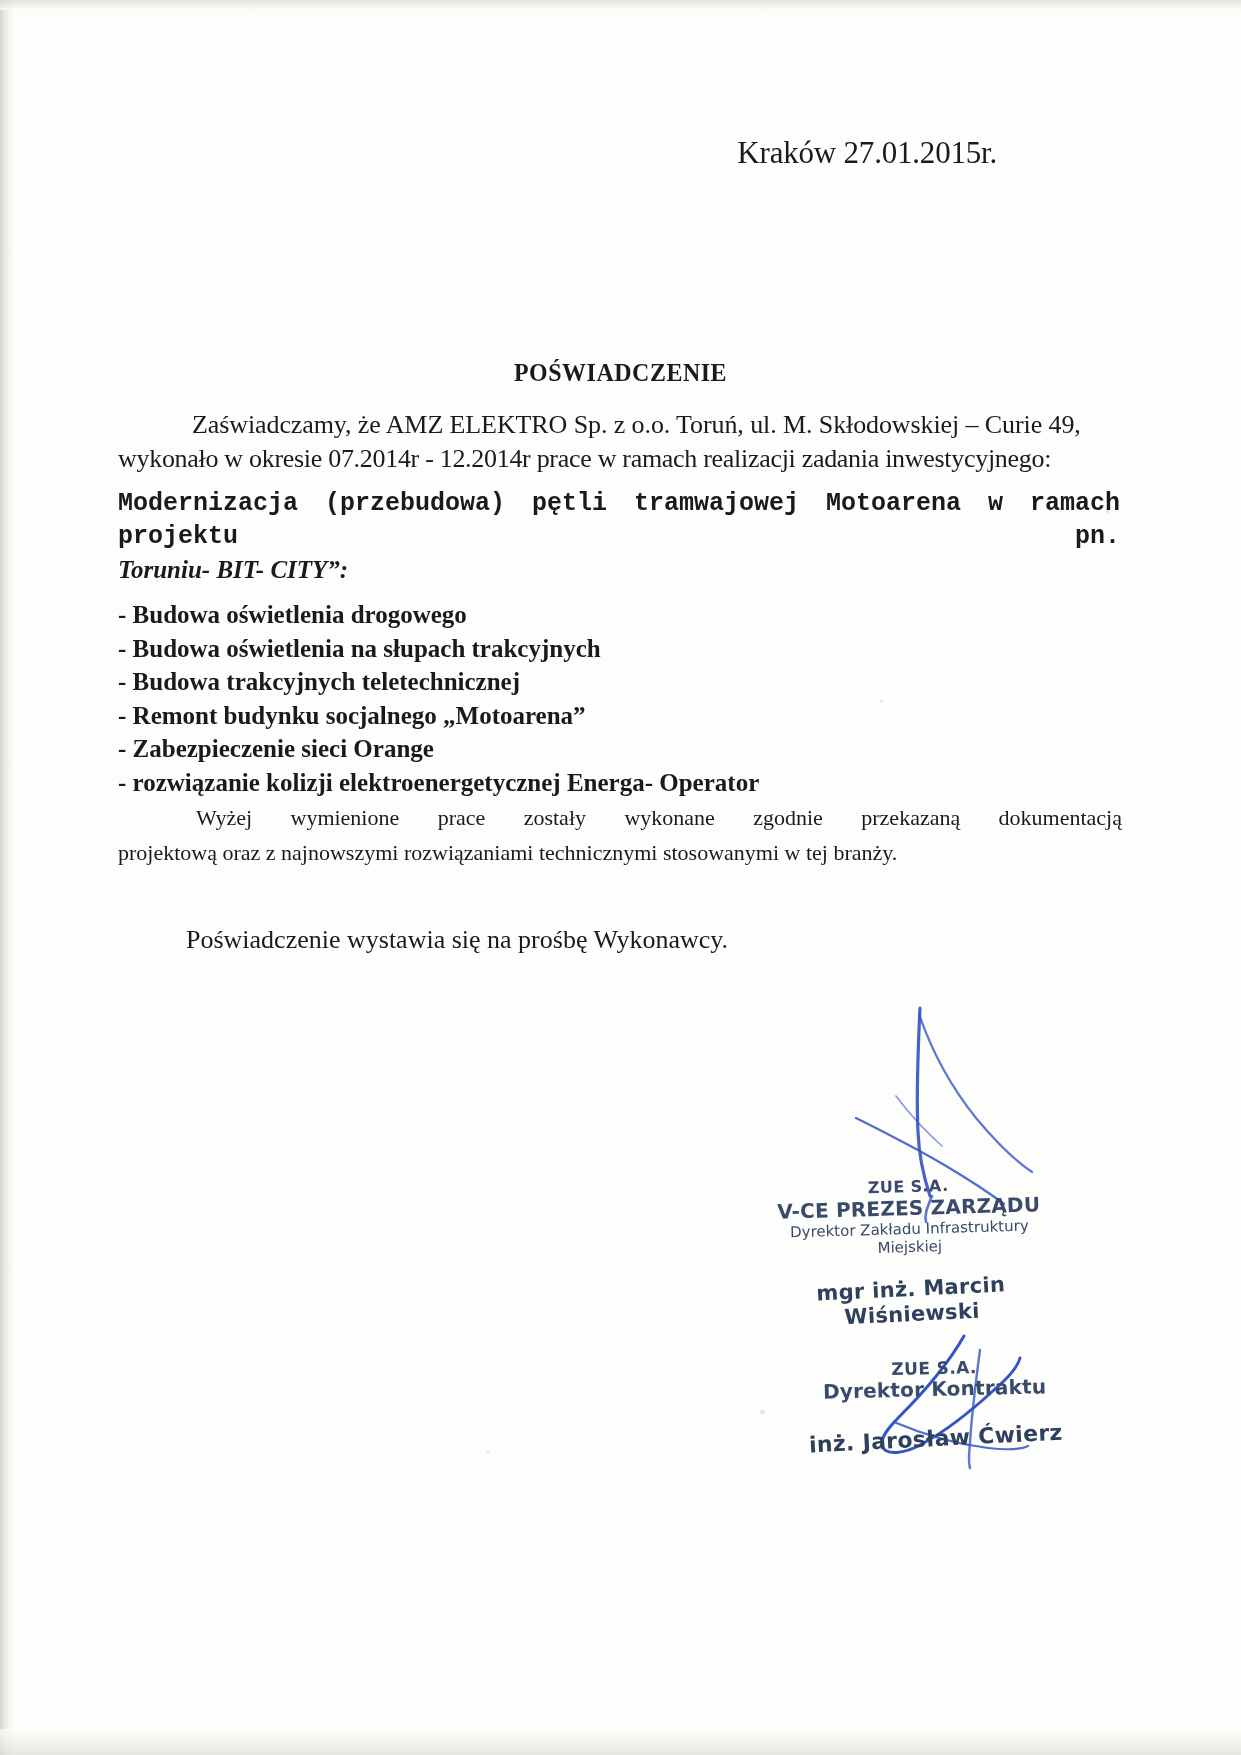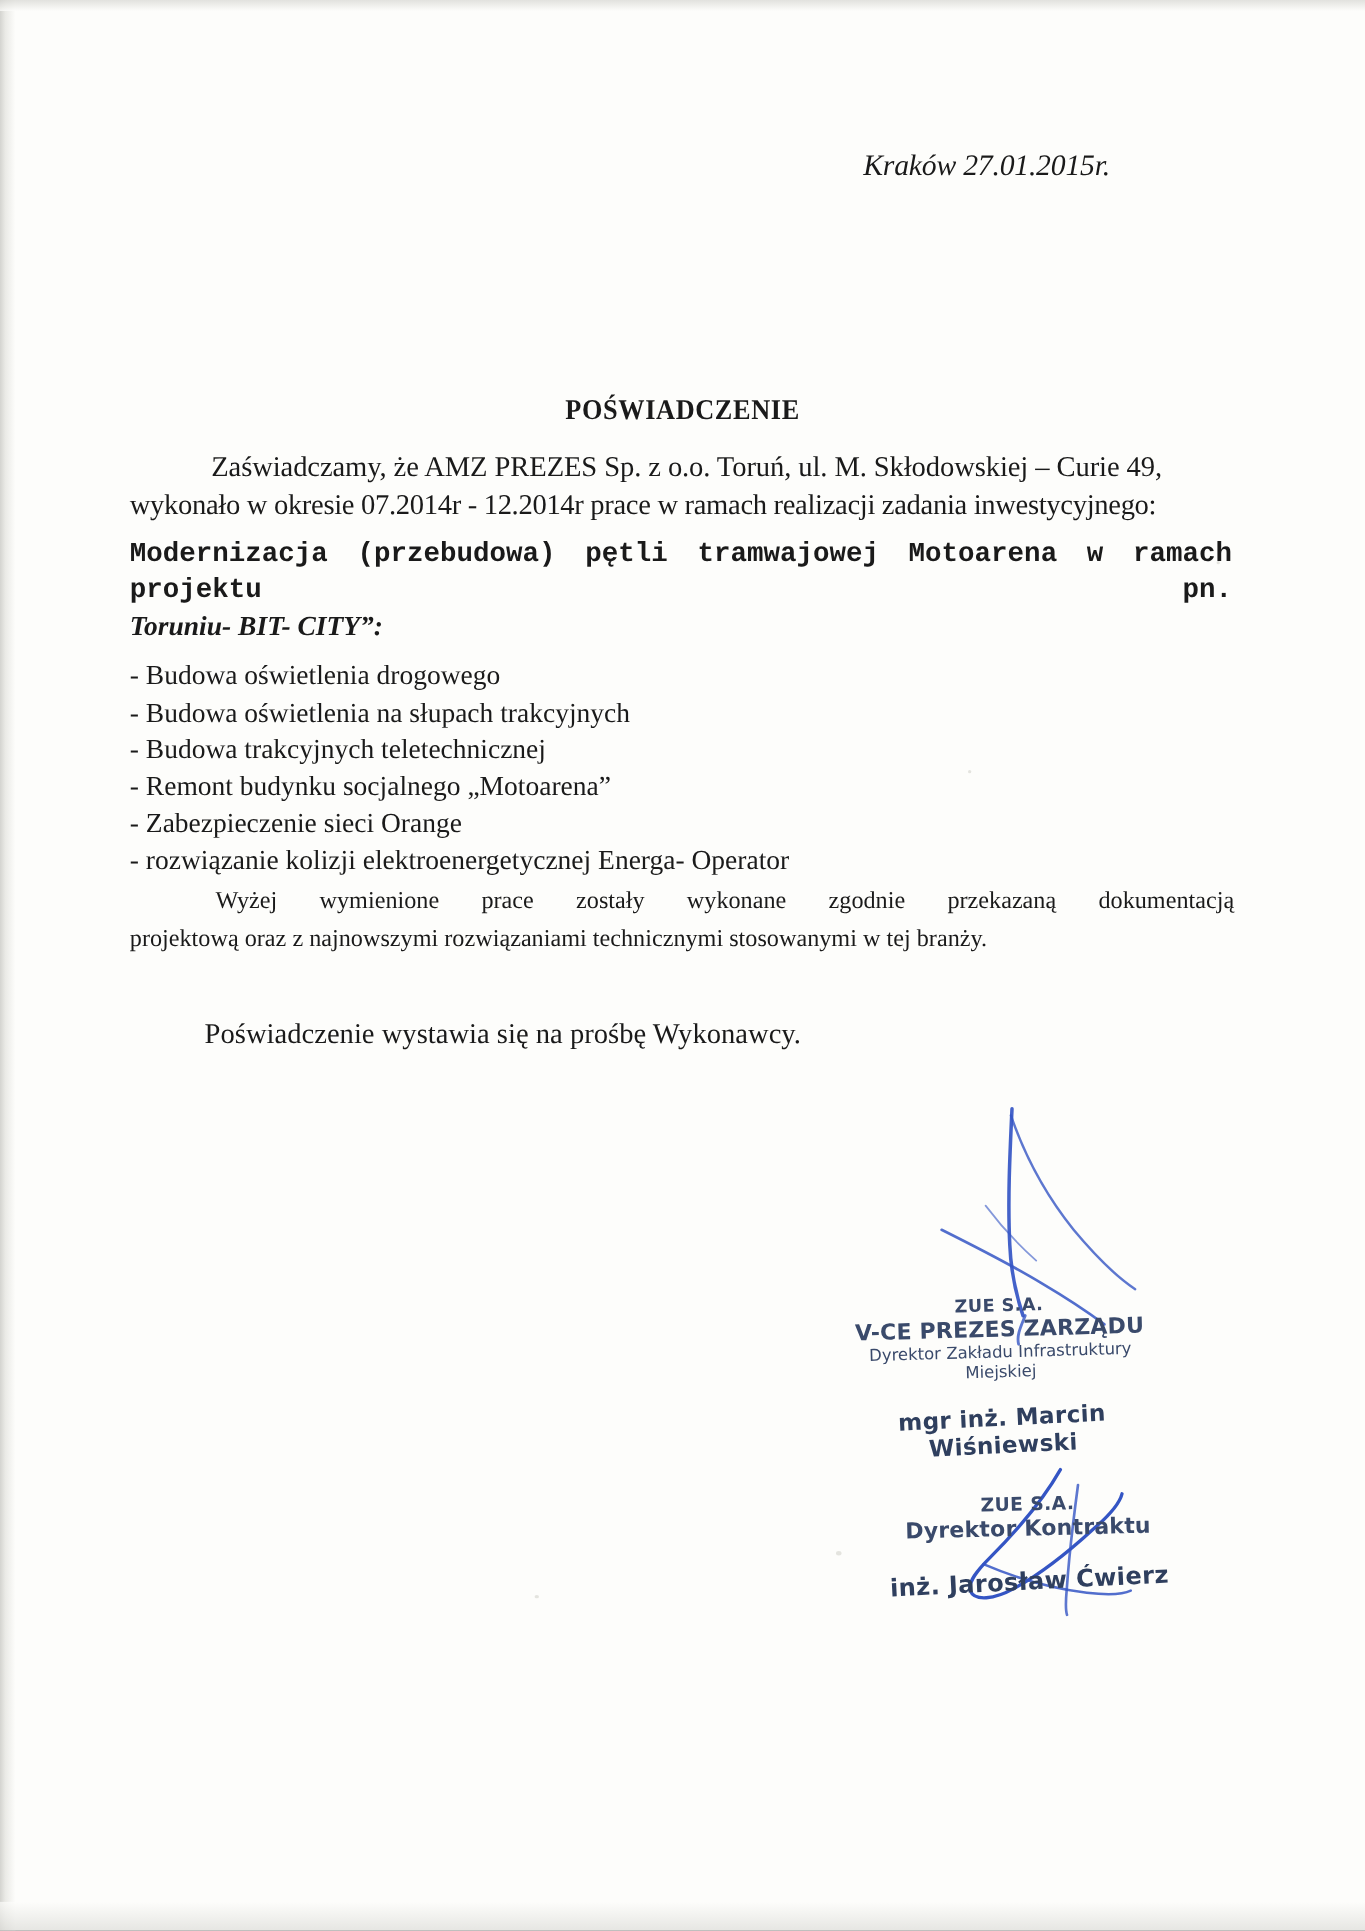--- a/index.html
+++ b/index.html
@@ -41,26 +41,25 @@
   }
   .scan-speck {
     position: absolute;
     background: #cfcfc9;
     border-radius: 50%;
     opacity: .55;
   }
 
   .date-line {
     position: absolute;
-    right: 232px;
+    right: 244px;
     top: 135px;
-    font-size: 27px;
+    font-size: 31px;
     letter-spacing: -0.2px;
     white-space: nowrap;
-    font-style: italic;
   }
 
   .doc-title {
     position: absolute;
     left: 0; right: 0;
     top: 358px;
     text-align: center;
     font-size: 26px;
     font-weight: bold;
     letter-spacing: 0.6px;
@@ -99,21 +98,21 @@
     display: block;
     text-align-last: left;
     font-style: italic;
   }
 
   .work-list {
     position: absolute;
     left: 118px;
     top: 598px;
     font-size: 25px;
-    font-weight: normal;
+    font-weight: bold;
     line-height: 33.5px;
   }
   .work-list .item { display: block; white-space: nowrap; }
 
   .para-a {
     position: absolute;
     left: 118px;
     top: 800px;
     width: 1004px;
     font-size: 22px;
@@ -201,21 +200,21 @@
   <div class="scan-speck" style="left:760px;top:1410px;width:5px;height:4px;"></div>
   <div class="scan-speck" style="left:486px;top:1450px;width:4px;height:3px;"></div>
   <div class="scan-speck" style="left:1106px;top:510px;width:3px;height:3px;"></div>
   <div class="scan-speck" style="left:880px;top:700px;width:3px;height:3px;"></div>
 
   <div class="date-line">Kraków 27.01.2015r.</div>
 
   <div class="doc-title">POŚWIADCZENIE</div>
 
   <div class="intro">
-    <span class="l1">Zaświadczamy, że AMZ PREZES Sp. z o.o. Toruń, ul. M. Skłodowskiej – Curie 49,</span>
+    <span class="l1">Zaświadczamy, że AMZ ELEKTRO Sp. z o.o. Toruń, ul. M. Skłodowskiej – Curie 49,</span>
     <span class="l2">wykonało w okresie 07.2014r - 12.2014r prace w ramach realizacji zadania inwestycyjnego:</span>
   </div>
 
   <div class="project-block">
     <span class="pl">Modernizacja (przebudowa) pętli tramwajowej Motoarena w ramach projektu pn.</span>
     <span class="pl-last">Toruniu- BIT- CITY”:</span>
   </div>
 
   <div class="work-list">
     <span class="item">- Budowa oświetlenia drogowego</span>

